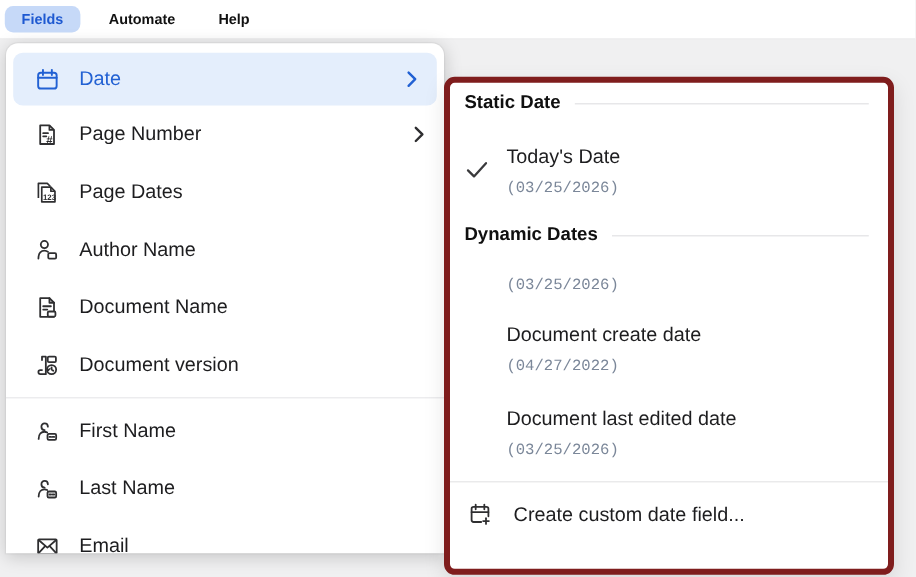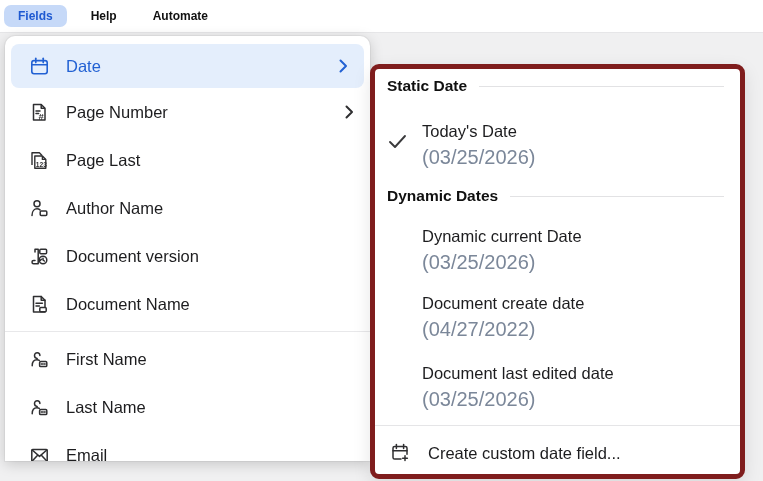--- a/index.html
+++ b/index.html
@@ -59,39 +59,39 @@
     box-shadow:0 6px 18px rgba(0,0,0,.10);
     box-sizing:border-box;padding-top:4px;overflow:hidden;margin-top:24px;
   }
   .sub-header{
     display:flex;align-items:center;gap:12px;height:26px;
     padding:0 16px 0 12px;font-size:15.5px;font-weight:700;color:#101010;
   }
   .sub-header .rule{flex:1;height:1px;background:#e2e2e4;}
   .sub-item{position:relative;padding:4px 16px 4px 47px;cursor:default;}
   .sub-item .title{font-size:16.5px;line-height:24px;color:var(--text);white-space:nowrap;}
-  .sub-item .date{font-size:20px;line-height:24px;color:var(--muted);margin-top:2px;white-space:nowrap;}
+  .sub-item .date{font-size:13px;line-height:24px;color:var(--muted);margin-top:2px;white-space:nowrap;font-family:Liberation Mono, monospace;}
   .sub-item .check{position:absolute;left:13px;top:19px;}
   .mt16{margin-top:16px;} .mt10{margin-top:10px;} .mt11{margin-top:11px;}
   .mt9{margin-top:9px;} .mt12{margin-top:12px;}
   .sub-sep{height:1px;background:#e5e5e7;margin:10px 0 5px 0;}
   .sub-footer{
     display:flex;align-items:center;gap:17px;height:44px;
     padding:0 16px 0 14px;font-size:16.5px;color:var(--text);cursor:default;
   }
   .sub-footer .ic{width:22px;height:22px;display:flex;align-items:center;justify-content:center;flex:none;}
   svg{display:block;}
 </style>
 </head>
 <body>
 
 <div class="menubar">
   <div class="mb-item active">Fields</div>
+  <div class="mb-item">Automate</div>
   <div class="mb-item">Help</div>
-  <div class="mb-item">Automate</div>
 </div>
 
 <div class="menu-panel">
 
   <div class="row active">
     <span class="ic">
       <svg width="21" height="21" viewBox="0 0 21 21" fill="none" stroke="#2261d3" stroke-width="1.6" stroke-linecap="round">
         <rect x="2.8" y="4.6" width="15.4" height="13.2" rx="2.2"></rect>
         <line x1="6.8" y1="2.2" x2="6.8" y2="6.6"></line>
           <line x1="14.2" y1="2.2" x2="14.2" y2="6.6"></line>
@@ -126,60 +126,60 @@
 
   <div class="row">
     <span class="ic">
       <svg width="21" height="21" viewBox="0 0 21 21" fill="none" stroke="#2f2f31" stroke-width="1.4" stroke-linejoin="round">
         <path d="M3 15 V2.8 H10.4 L13 5.4"></path>
         <path d="M5.8 6 H13.4 L16.8 9.4 V18.2 H5.8 Z"></path>
         <path d="M13.4 6 V9.4 H16.8"></path>
         <text x="6.8" y="16.6" font-size="6.6" font-weight="bold" fill="#2f2f31" stroke="none" font-family="'Liberation Sans',sans-serif">123</text>
       </svg>
     </span>
-    <span class="lbl">Page Last</span>
+    <span class="lbl">Page Dates</span>
   </div>
 
   <div class="row">
     <span class="ic">
       <svg width="21" height="21" viewBox="0 0 21 21" fill="none" stroke="#2f2f31" stroke-width="1.5" stroke-linecap="round" stroke-linejoin="round">
         <circle cx="8" cy="5.8" r="3"></circle>
         <path d="M3 17.5 C3 12.8 5.6 10.8 8 10.8 C9.3 10.8 10.2 11.2 11 11.9"></path>
         <rect x="11.2" y="13" width="6.6" height="4.6" rx="1"></rect>
       </svg>
     </span>
     <span class="lbl">Author Name</span>
+  </div>
+
+  <div class="row">
+    <span class="ic">
+      <svg width="21" height="21" viewBox="0 0 21 21" fill="none" stroke="#2f2f31" stroke-width="1.5" stroke-linecap="round" stroke-linejoin="round">
+        <path d="M4.5 2.5 H12.2 L16 6.3 V18 H4.5 Z"></path>
+        <path d="M12.2 2.5 V6.3 H16"></path>
+        <line x1="7" y1="9.2" x2="13.4" y2="9.2"></line>
+        <line x1="7" y1="12" x2="10.4" y2="12"></line>
+        <rect x="10.8" y="13.6" width="6.4" height="4.2" rx="1" fill="#fff"></rect>
+      </svg>
+    </span>
+    <span class="lbl">Document Name</span>
   </div>
 
   <div class="row">
     <span class="ic">
       <svg width="21" height="21" viewBox="0 0 21 21" fill="none" stroke="#2f2f31" stroke-width="1.5" stroke-linecap="round" stroke-linejoin="round">
         <path d="M6 6 V3.2 H9.2 V17.8 H4.6 C3.6 17.8 3 17 3 16 C3 15 3.6 14.4 4.6 14.4 H6"></path>
         <rect x="10.8" y="3.2" width="6.8" height="4.6" rx="1"></rect>
         <circle cx="14" cy="14" r="3.8"></circle>
         <path d="M14 12.2 V14 L15.4 15"></path>
         <path d="M10.4 13 L11.4 14.6 L12.6 13.2" stroke-width="1.2"></path>
       </svg>
     </span>
     <span class="lbl">Document version</span>
   </div>
 
-  <div class="row">
-    <span class="ic">
-      <svg width="21" height="21" viewBox="0 0 21 21" fill="none" stroke="#2f2f31" stroke-width="1.5" stroke-linecap="round" stroke-linejoin="round">
-        <path d="M4.5 2.5 H12.2 L16 6.3 V18 H4.5 Z"></path>
-        <path d="M12.2 2.5 V6.3 H16"></path>
-        <line x1="7" y1="9.2" x2="13.4" y2="9.2"></line>
-        <line x1="7" y1="12" x2="10.4" y2="12"></line>
-        <rect x="10.8" y="13.6" width="6.4" height="4.2" rx="1" fill="#fff"></rect>
-      </svg>
-    </span>
-    <span class="lbl">Document Name</span>
-  </div>
-
   <div class="menu-sep"></div>
 
   <div class="row">
     <span class="ic">
       <svg width="21" height="21" viewBox="0 0 21 21" fill="none" stroke="#2f2f31" stroke-width="1.5" stroke-linecap="round" stroke-linejoin="round">
         <path d="M8.2 9.4 C6.6 9.4 5.5 8.2 5.5 6.6 C5.5 5 6.6 3.8 8.2 3.8 C9.8 3.8 10.9 5 10.9 6.6"></path>
         <path d="M3.2 16.8 C3.2 12.6 5.6 10.8 8 10.8 C8.9 10.8 9.6 11 10.3 11.4"></path>
         <rect x="10.6" y="12.6" width="7.2" height="5" rx="1.1"></rect>
         <line x1="12.2" y1="15.1" x2="13.6" y2="15.1"></line>
         <line x1="14.8" y1="15.1" x2="16.2" y2="15.1"></line>
@@ -231,21 +231,20 @@
     <div class="title">Today's Date</div>
     <div class="date">(03/25/2026)</div>
   </div>
 
   <div class="sub-header mt10">
     <span>Dynamic Dates</span>
     <span class="rule"></span>
   </div>
 
   <div class="sub-item mt11">
-    <div class="title">Dynamic current Date</div>
     <div class="date">(03/25/2026)</div>
   </div>
 
   <div class="sub-item mt9">
     <div class="title">Document create date</div>
     <div class="date">(04/27/2022)</div>
   </div>
 
   <div class="sub-item mt12">
     <div class="title">Document last edited date</div>

